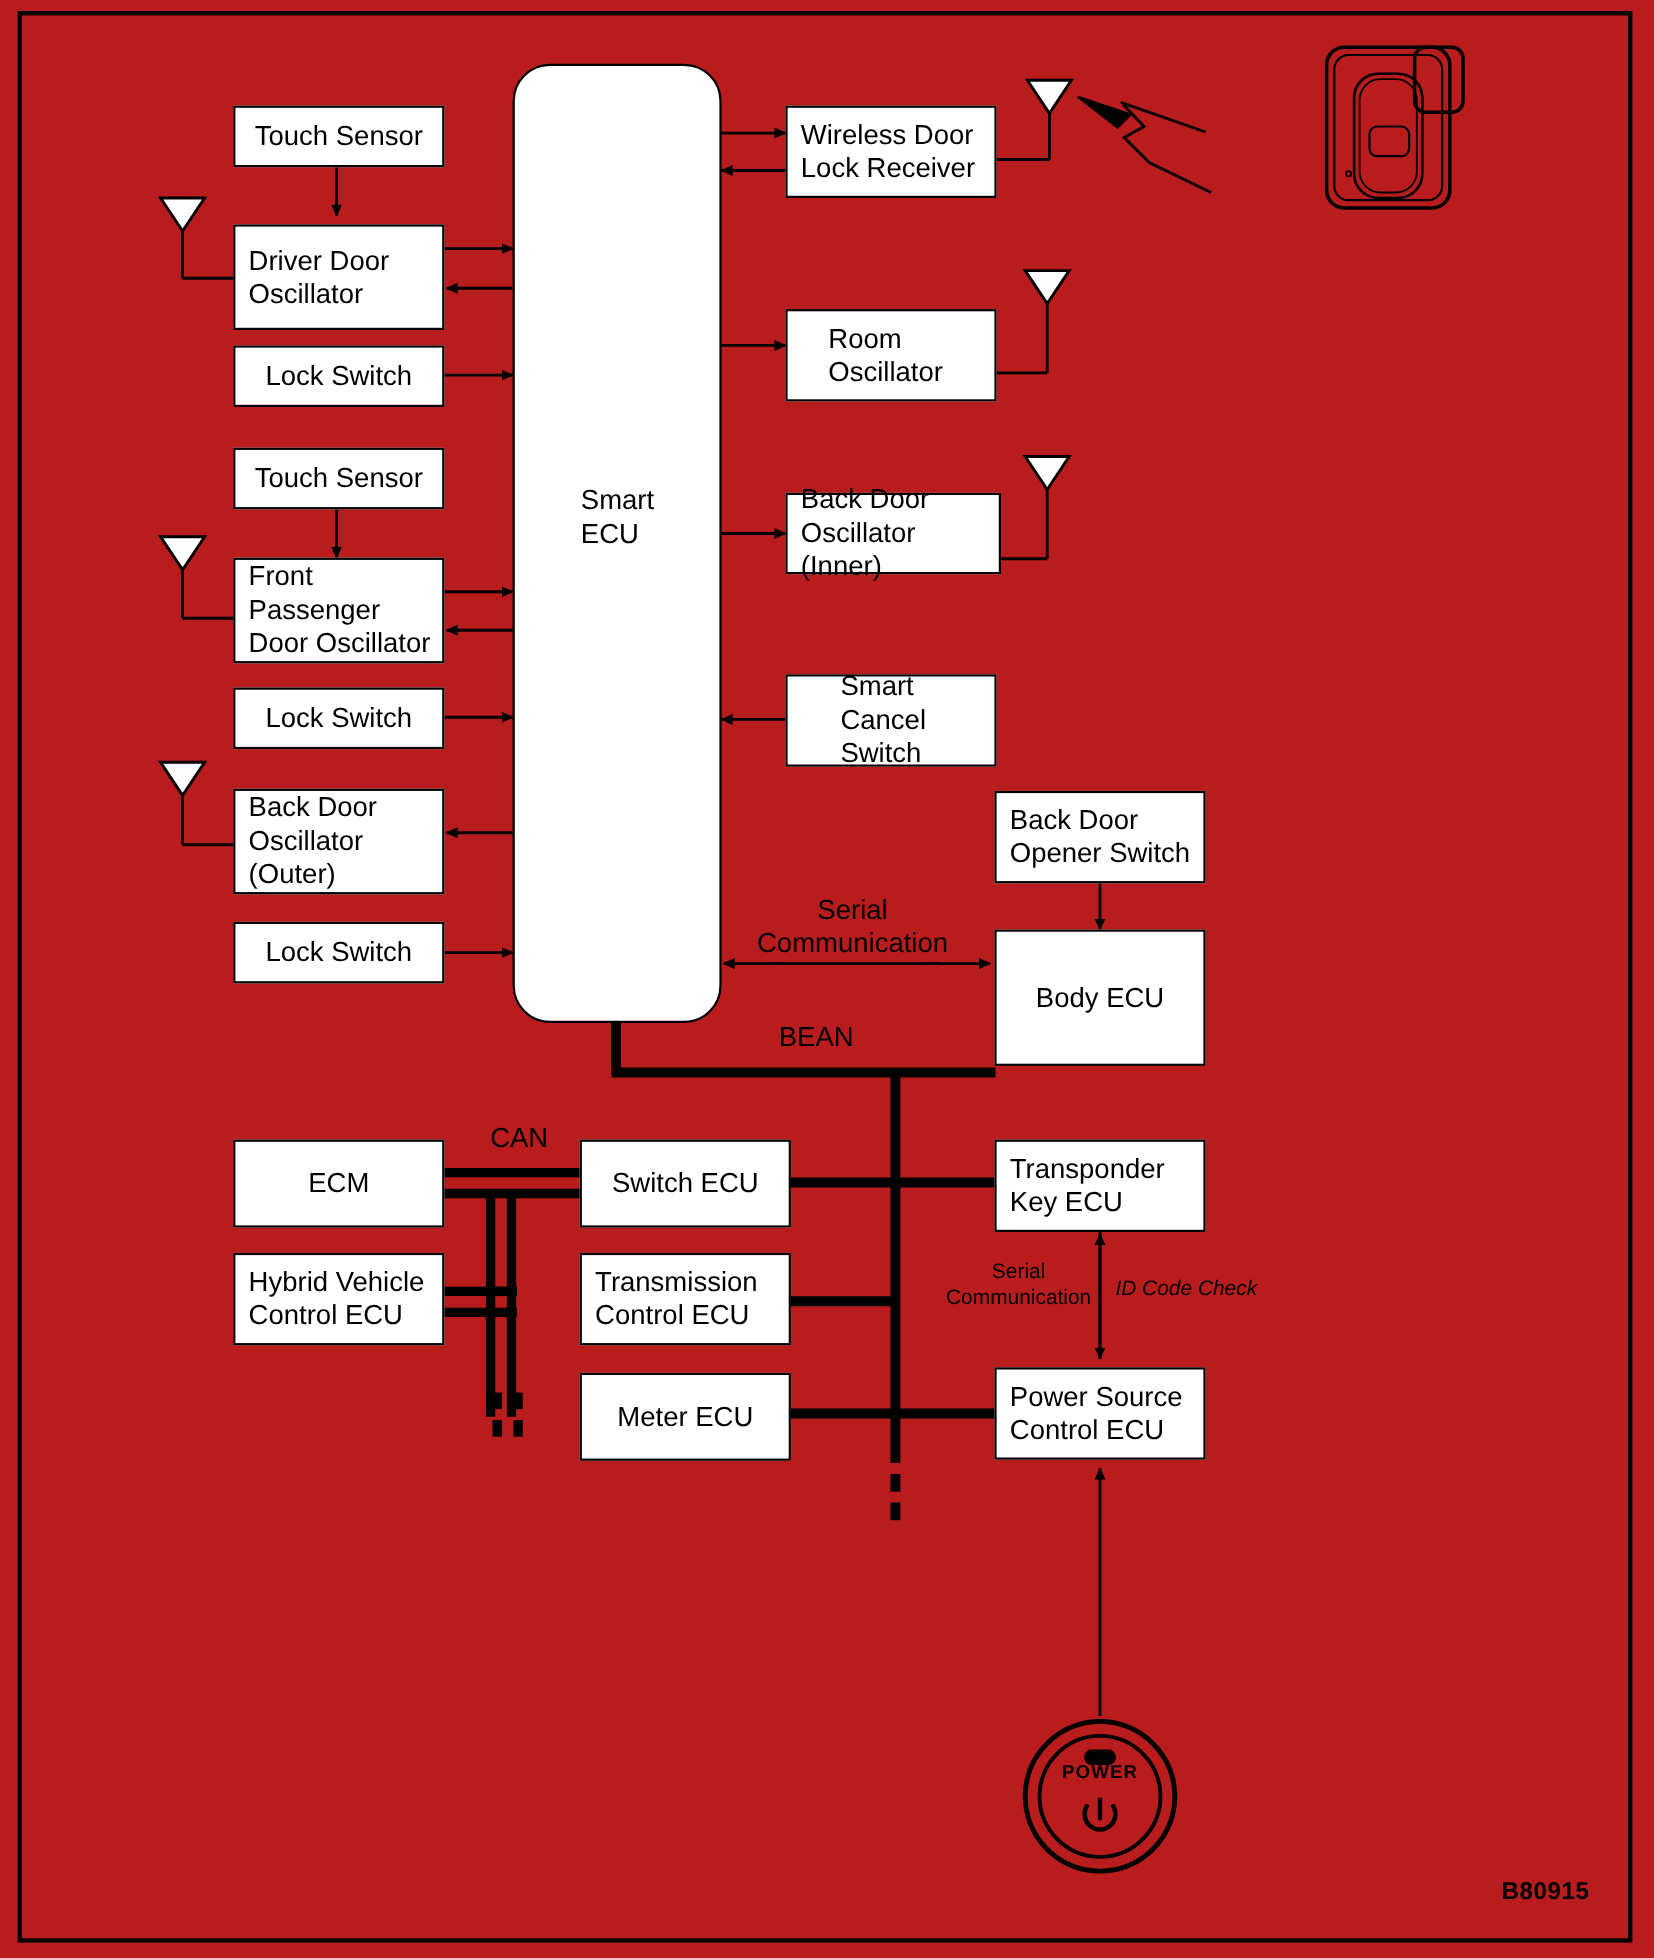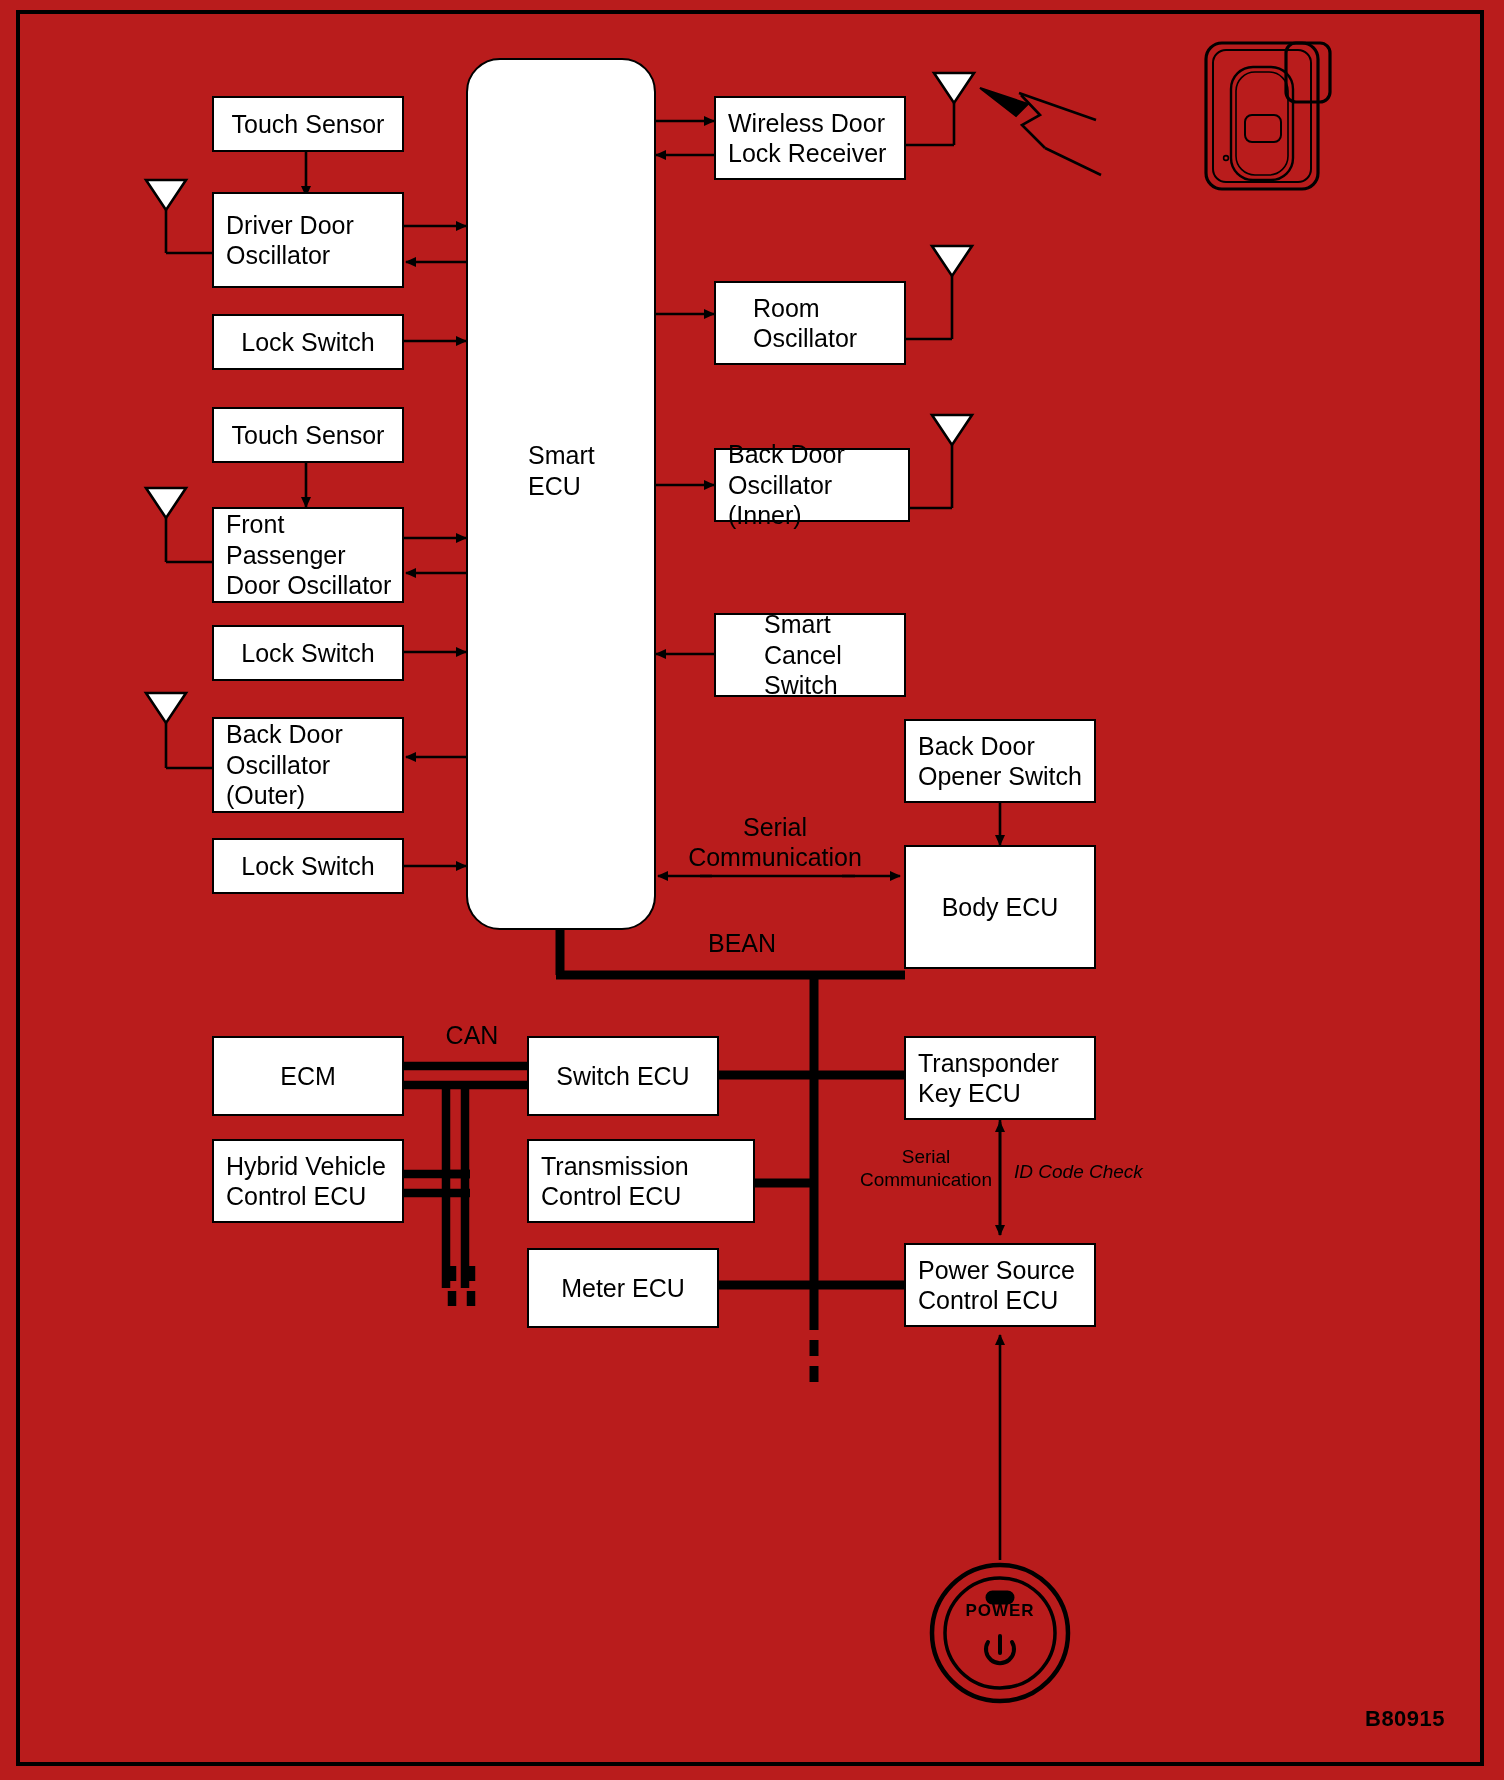--- a/index.html
+++ b/index.html
@@ -161,21 +161,21 @@
       <rect x="987" y="1592" width="26" height="11" rx="5.5" ry="5.5" stroke-width="3" fill="#000"></rect>
       <g stroke-width="4" stroke-linecap="round">
         <path d="M1000,1644 m-12,-6 a14,14 0 1,0 24,0" transform="translate(0,4)"></path>
         <line x1="1000" y1="1636" x2="1000" y2="1653"></line>
       </g>
     </g>
   </svg>
 
   <div class="box" style="left:212px;top:96px;width:192px;height:56px;">Touch Sensor</div>
 
-  <div class="box left" style="left:212px;top:192px;width:192px;height:96px;">Driver Door<br>Oscillator</div>
+  <div class="box left" style="left:212px;top:204px;width:192px;height:96px;">Driver Door<br>Oscillator</div>
 
   <div class="box" style="left:212px;top:314px;width:192px;height:56px;">Lock Switch</div>
 
   <div class="box" style="left:212px;top:407px;width:192px;height:56px;">Touch Sensor</div>
 
   <div class="box left" style="left:212px;top:507px;width:192px;height:96px;">Front Passenger<br>Door Oscillator</div>
 
   <div class="box" style="left:212px;top:625px;width:192px;height:56px;">Lock Switch</div>
 
   <div class="box left" style="left:212px;top:717px;width:192px;height:96px;">Back Door<br>Oscillator (Outer)</div>
@@ -196,21 +196,21 @@
   <div class="box left" style="left:904px;top:719px;width:192px;height:84px;">Back Door<br>Opener Switch</div>
 
   <div class="box" style="left:904px;top:845px;width:192px;height:124px;">Body ECU</div>
 
   <div class="box" style="left:212px;top:1036px;width:192px;height:80px;">ECM</div>
 
   <div class="box left" style="left:212px;top:1139px;width:192px;height:84px;">Hybrid Vehicle<br>Control ECU</div>
 
   <div class="box" style="left:527px;top:1036px;width:192px;height:80px;">Switch ECU</div>
 
-  <div class="box left" style="left:527px;top:1139px;width:228px;height:84px;">Transmission<br>Control ECU</div>
+  <div class="box left" style="left:527px;top:1139px;width:192px;height:84px;">Transmission<br>Control ECU</div>
 
   <div class="box left" style="left:904px;top:1036px;width:192px;height:84px;">Transponder<br>Key ECU</div>
 
   <div class="box" style="left:527px;top:1248px;width:192px;height:80px;">Meter ECU</div>
 
   <div class="box left" style="left:904px;top:1243px;width:192px;height:84px;">Power Source<br>Control ECU</div>
 
   <div class="lbl" style="left:680px;top:812px;width:190px;">Serial<br>Communication</div>
 
   <div class="lbl" style="left:690px;top:928px;width:104px;">BEAN</div>

